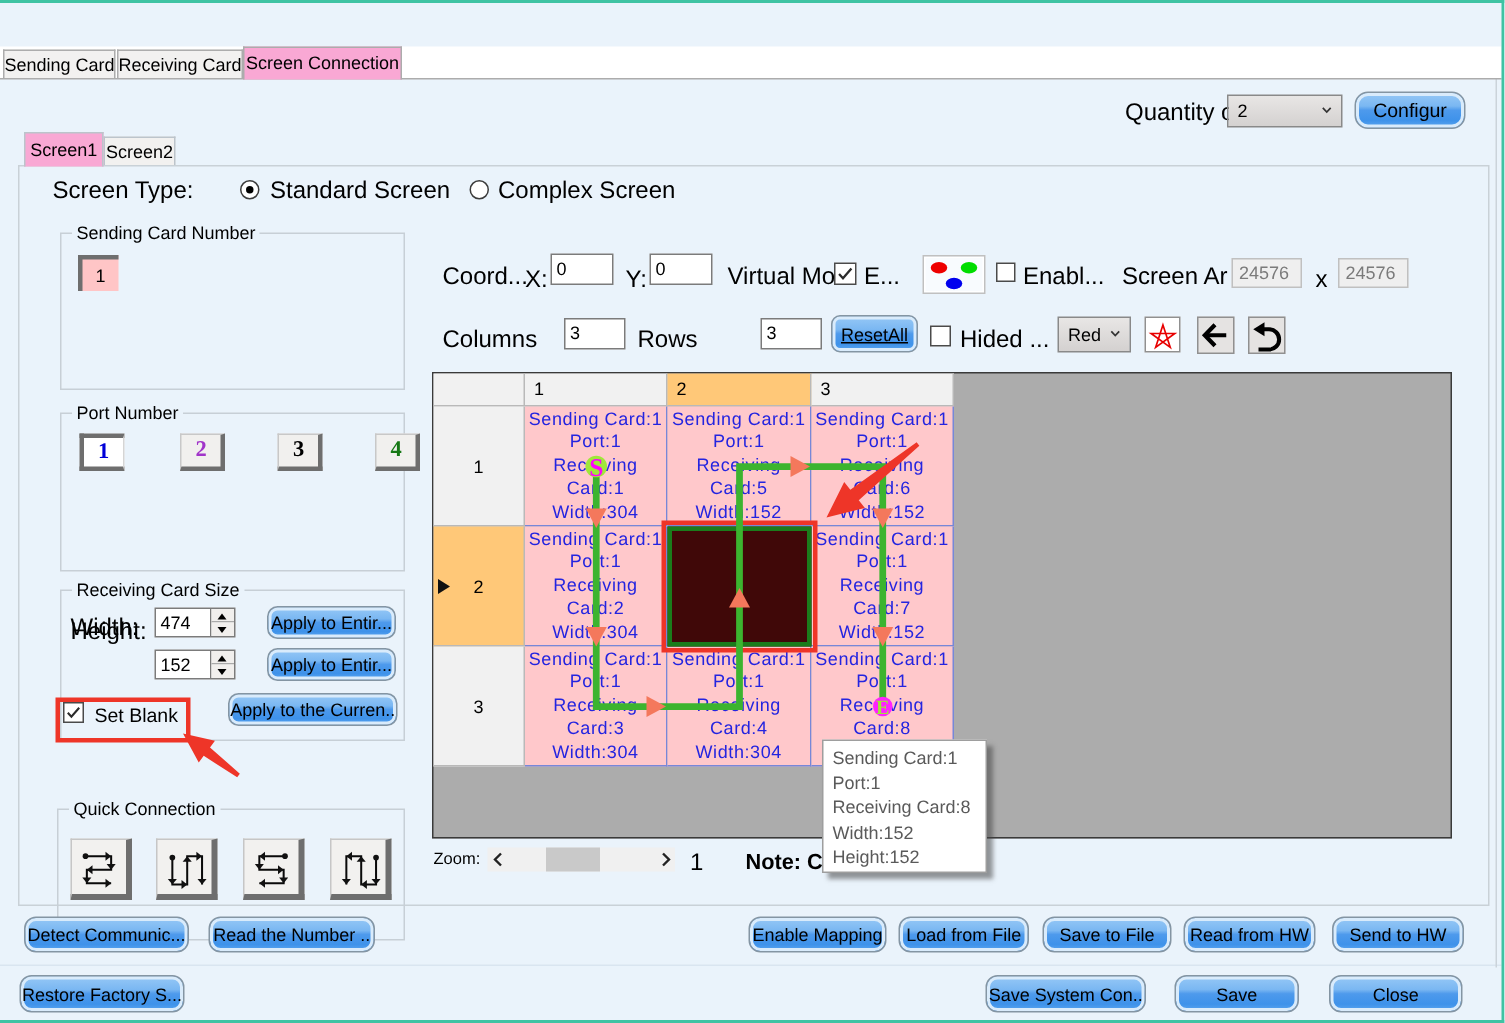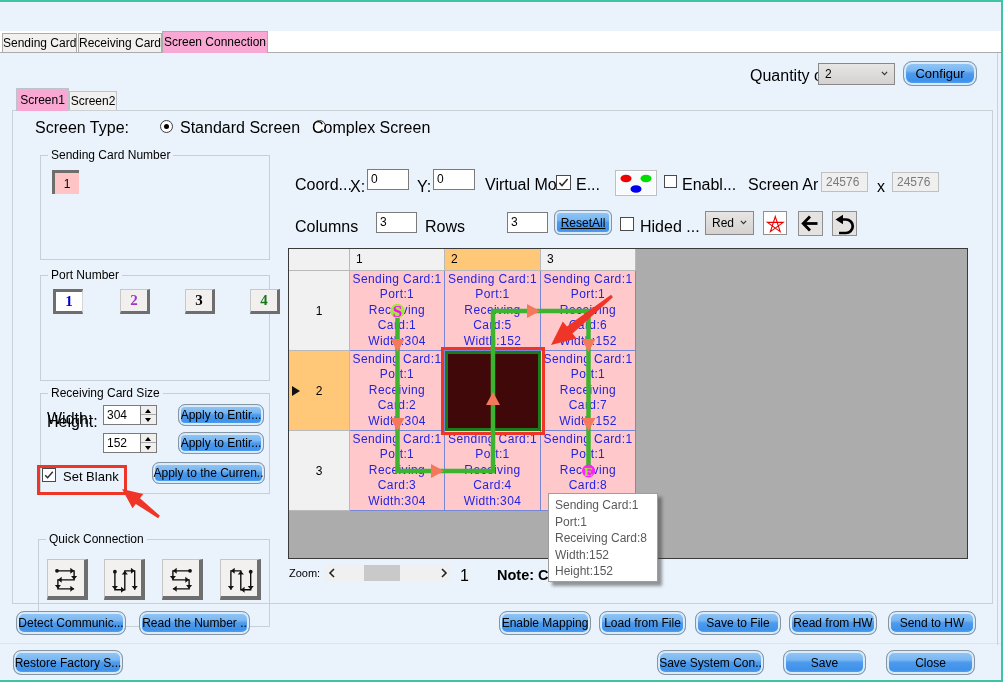--- a/index.html
+++ b/index.html
@@ -104,21 +104,21 @@
       <div class="mtab" style="left: 69px; top: 91px; width: 48px; height: 19px; line-height: 18px; z-index: 2; border-color: rgb(188, 196, 203);">Screen2</div>
     </div>
   <div class="abs" style="left:12px;top:110px;width:981px;height:494px;border:1px solid #C9D1D7;box-sizing:border-box;"></div>
 
   <div class="lbl" style="left:35px;top:119px;">Screen Type:</div>
   <div class="radio" style="left:160px;top:120px;">
       <div class="dot"></div>
     </div>
   <div class="lbl" style="left:180px;top:119px;">Standard Screen</div>
   <div class="radio" style="left:313px;top:120px;"></div>
-  <div class="lbl" style="left:312px;top:119px;">Complex Screen</div>
+  <div class="lbl" style="left:332px;top:119px;">Complex Screen</div>
 
   <div class="group" style="left:40px;top:155px;width:230px;height:105px;">
     <div class="glabel">Sending Card Number</div>
     <div class="abs" style="left:11px;top:14px;width:27px;height:24px;background:#FFC5C6;box-sizing:border-box;
          border-left:3px solid #6E6E6E;border-top:3px solid #6E6E6E;display:flex;align-items:center;justify-content:center;
          font-size:12px;color:#000;">1</div>
   </div>
 
   <div class="group" style="left:40px;top:275px;width:230px;height:106px;">
     <div class="glabel">Port Number</div>
@@ -128,21 +128,21 @@
         <div class="portbox" style="left: 144px; top: 13px; width: 30px; height: 25px; color: rgb(0, 0, 0); background: rgb(241, 240, 238); border-width: 1px 3px 3px 1px; border-style: solid; border-color: rgb(200, 200, 200) rgb(110, 110, 110) rgb(110, 110, 110) rgb(200, 200, 200);">3</div>
         <div class="portbox" style="left: 209px; top: 13px; width: 30px; height: 25px; color: rgb(21, 120, 21); background: rgb(241, 240, 238); border-width: 1px 3px 3px 1px; border-style: solid; border-color: rgb(200, 200, 200) rgb(110, 110, 110) rgb(110, 110, 110) rgb(200, 200, 200);">4</div>
       </div>
   </div>
 
   <div class="group" style="left:40px;top:393px;width:230px;height:101px;">
     <div class="glabel">Receiving Card Size</div>
   </div>
   <div class="lbl" style="left:47px;top:410px;">Width:</div>
   <div class="spin" style="left:103px;top:405px;width:54px;height:20px;">
-    <div class="val">304</div>
+    <div class="val">474</div>
     <div class="btns">
         <div class="sb up">
           <div class="tri-up"></div>
         </div>
     <div class="sb dn">
           <div class="tri-dn"></div>
         </div>
       </div>
   </div>
   <div class="bluebtn" style="left:178px;top:404px;width:86px;height:22px;border-radius:7px;">Apply to Entir...</div>

